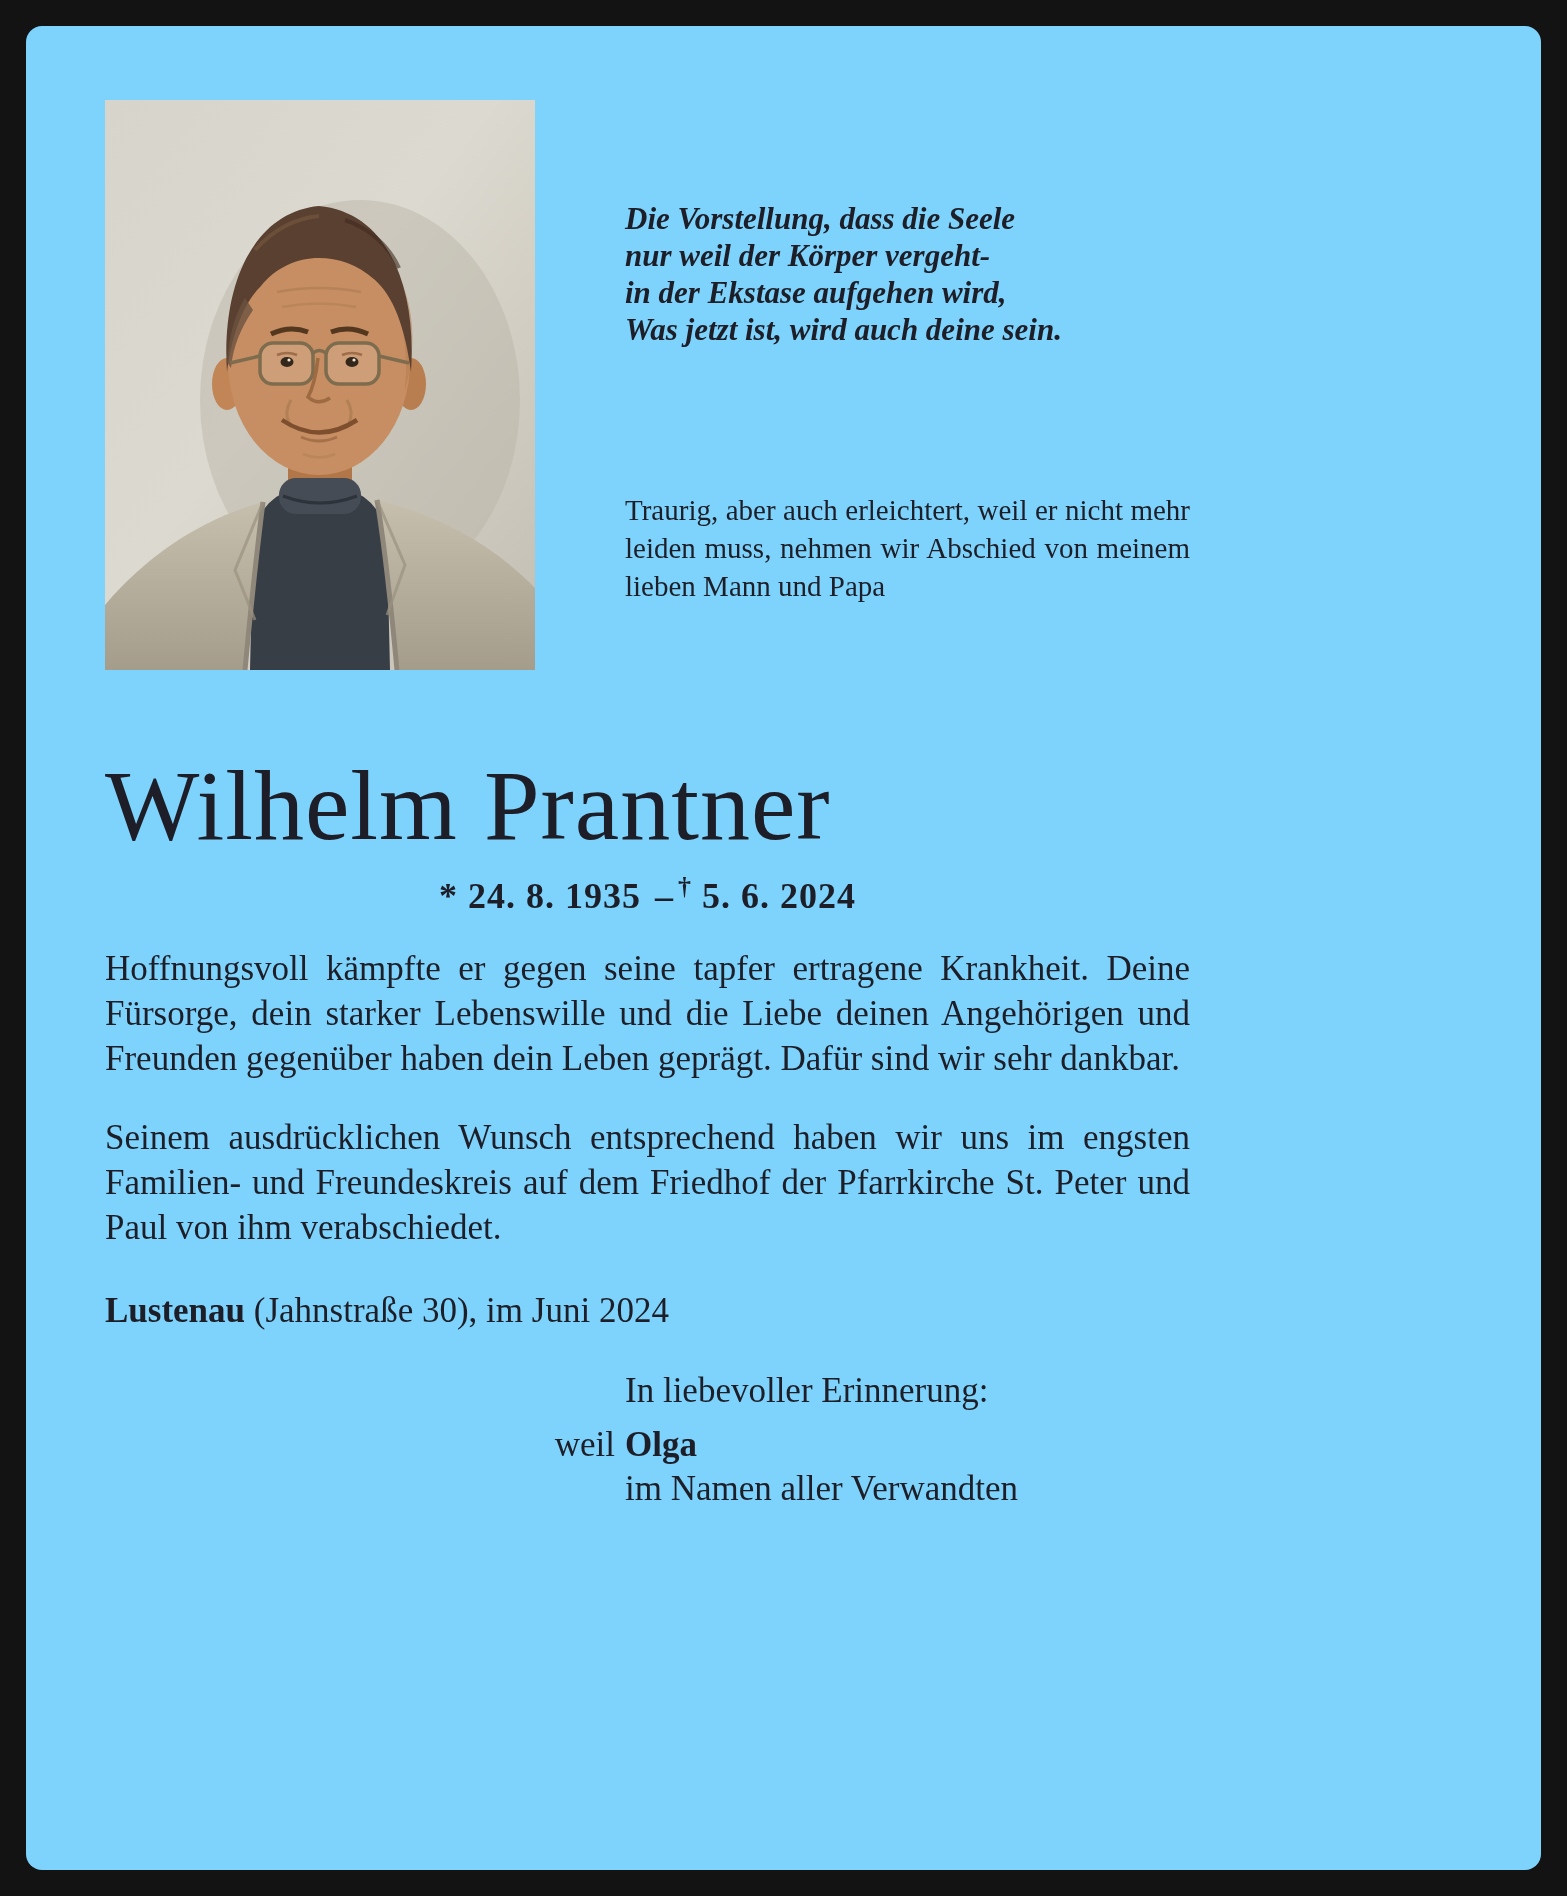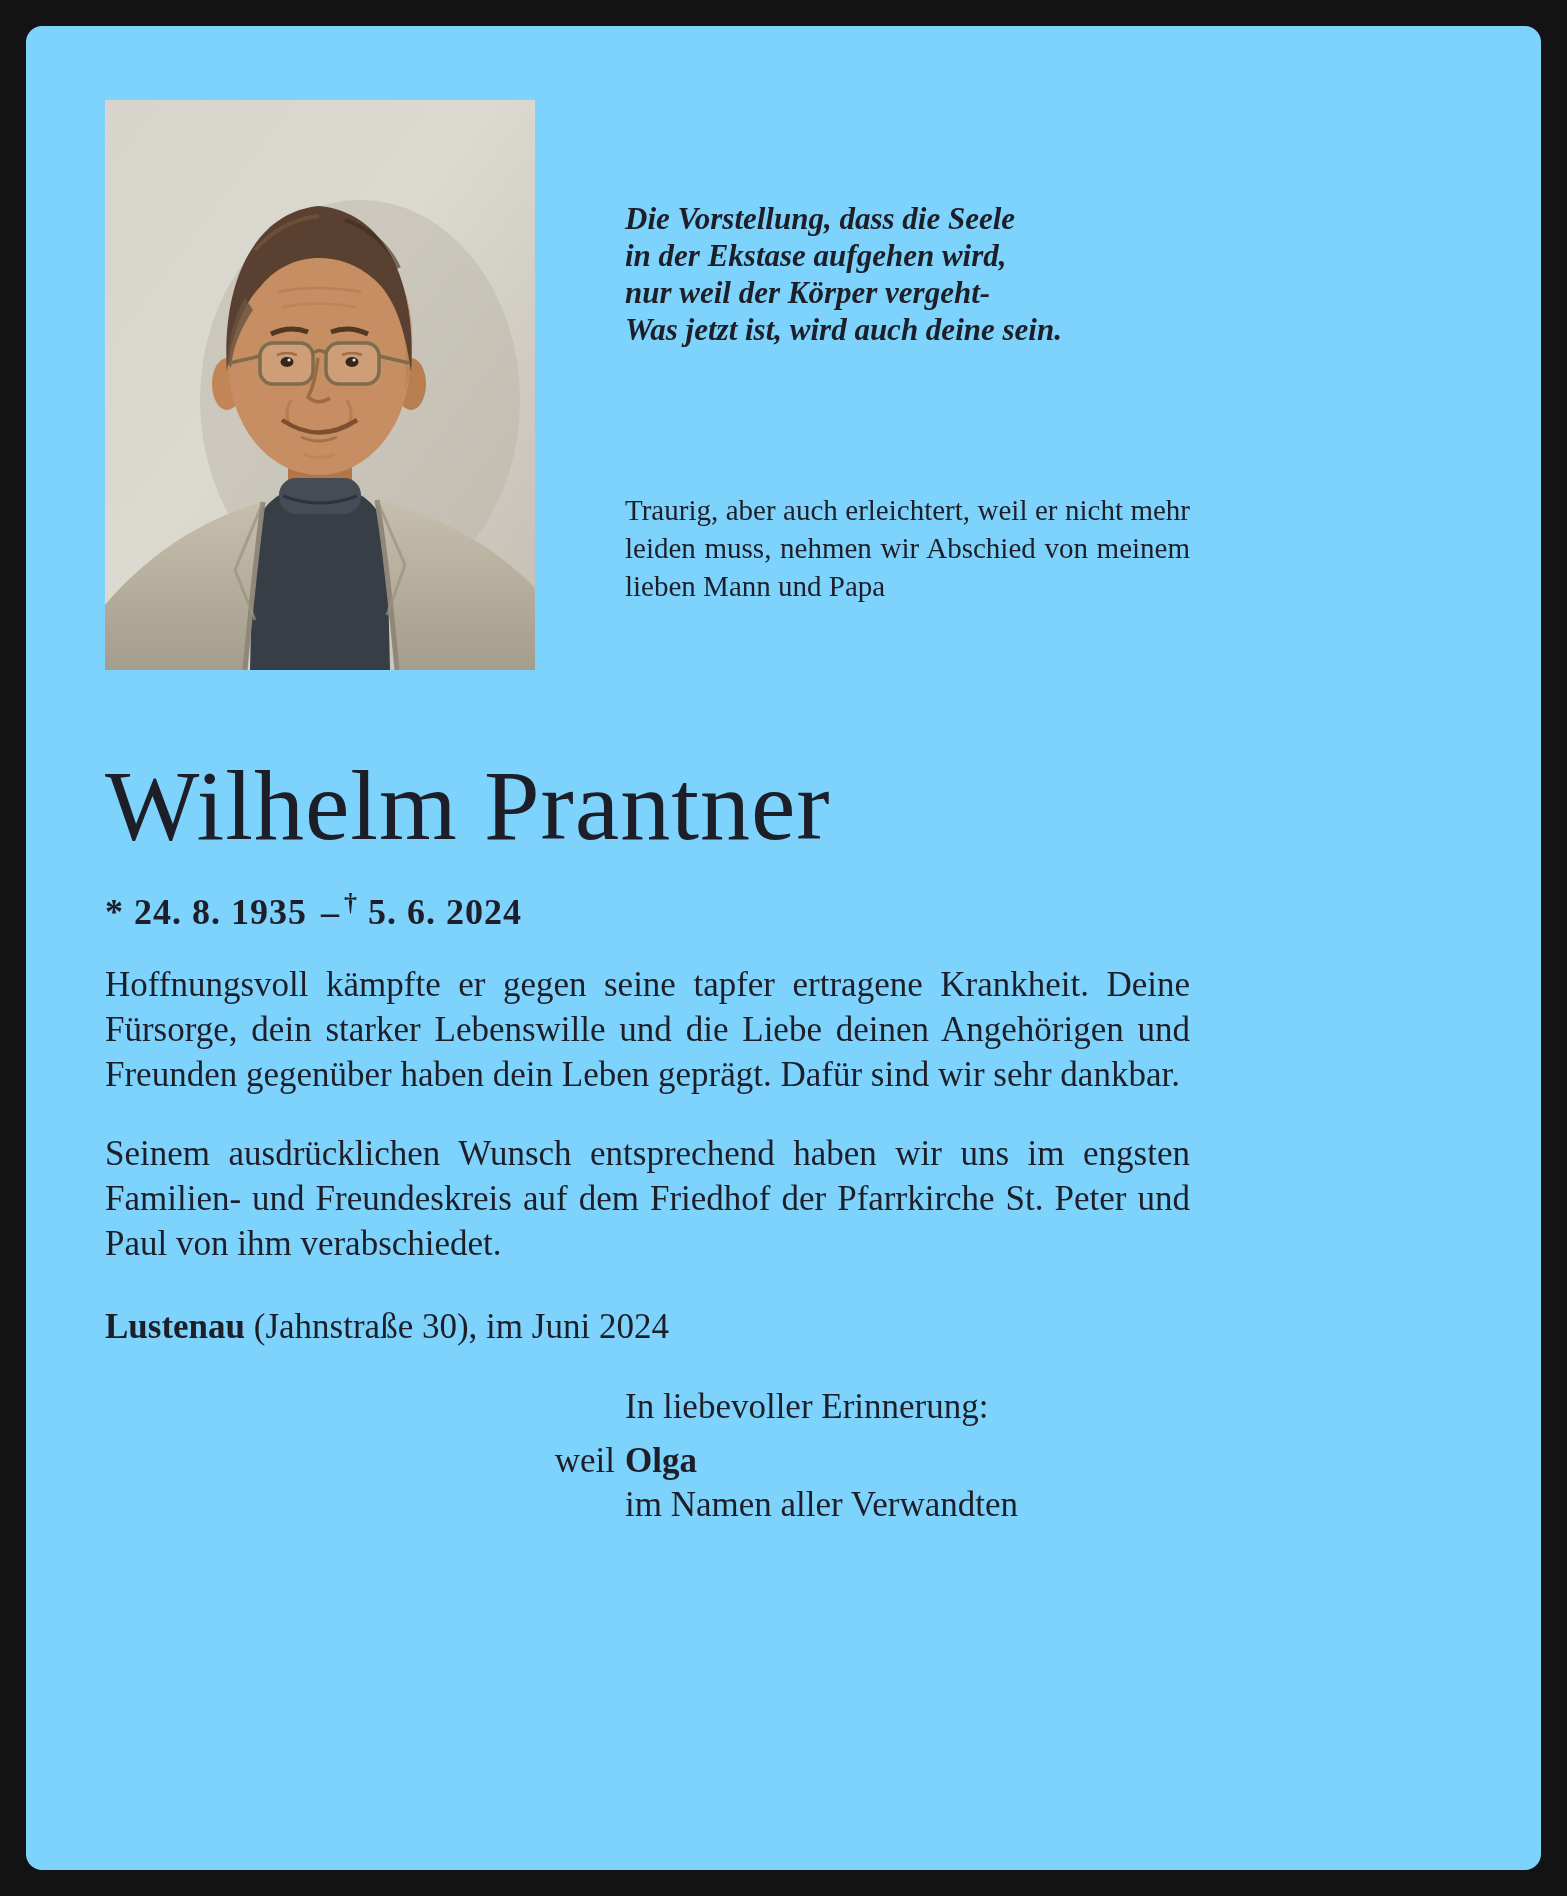--- a/index.html
+++ b/index.html
@@ -53,21 +53,22 @@
   }
   .name {
     margin: 86px 0 0 0;
     font-size: 100px;
     line-height: 100px;
     font-weight: 400;
     text-align: left;
     letter-spacing: 1px;
   }
   .dates {
-    margin-top: 36px;
+    margin-top: 20px;
+    text-align: center;
     font-weight: 700;
     font-size: 36px;
     line-height: 40px;
     letter-spacing: 1px;
   }
   .sym-death {
     vertical-align: super;
     font-size: 0.72em;
     line-height: 0;
   }
@@ -185,22 +186,22 @@
 
             <path d="M177,320 Q214,345 252,320" stroke="#7e4f2e" stroke-width="4.5" fill="none"></path>
             <path d="M196,337 Q214,345 232,337" stroke="#8a5a36" stroke-width="3" fill="none" opacity="0.55"></path>
             <path d="M198,354 Q214,361 230,354" stroke="#a97a50" stroke-width="2.5" fill="none" opacity="0.4"></path>
           </svg>
         </div>
 
         <div class="right-col">
           <div class="poem">
             <div class="poem-line">Die Vorstellung, dass die Seele</div>
+            <div class="poem-line">nur weil der Körper vergeht-</div>
             <div class="poem-line">in der Ekstase aufgehen wird,</div>
-            <div class="poem-line">nur weil der Körper vergeht-</div>
             <div class="poem-line">Was jetzt ist, wird auch deine sein.</div>
           </div>
           <p class="intro">Traurig, aber auch erleichtert, weil er nicht mehr leiden muss, nehmen wir Abschied von meinem lieben Mann und Papa</p>
         </div>
       </div>
 
       <h1 class="name">Wilhelm Prantner</h1>
 
       <div class="dates">
         <span>*</span>

